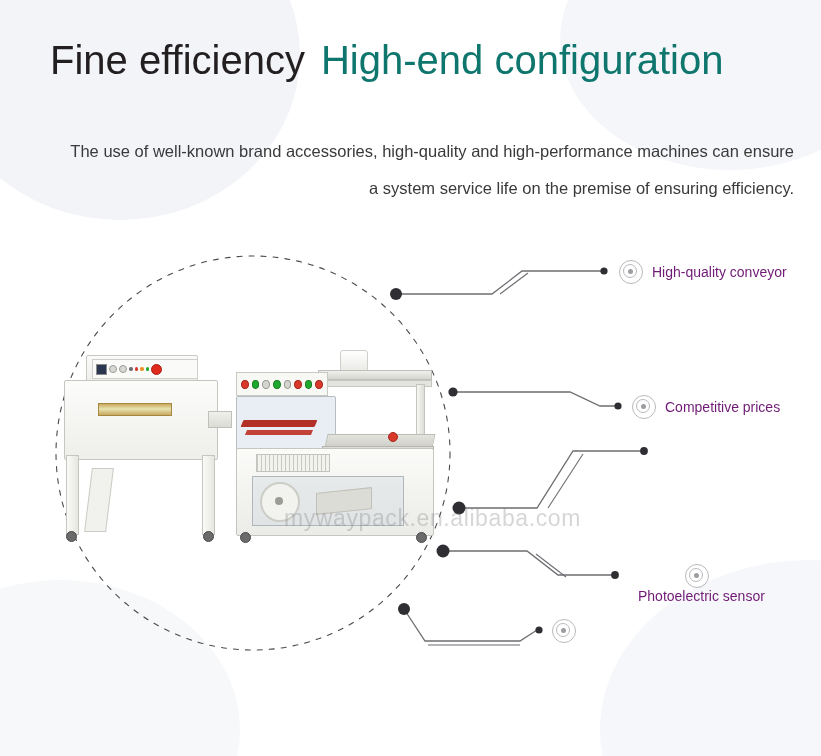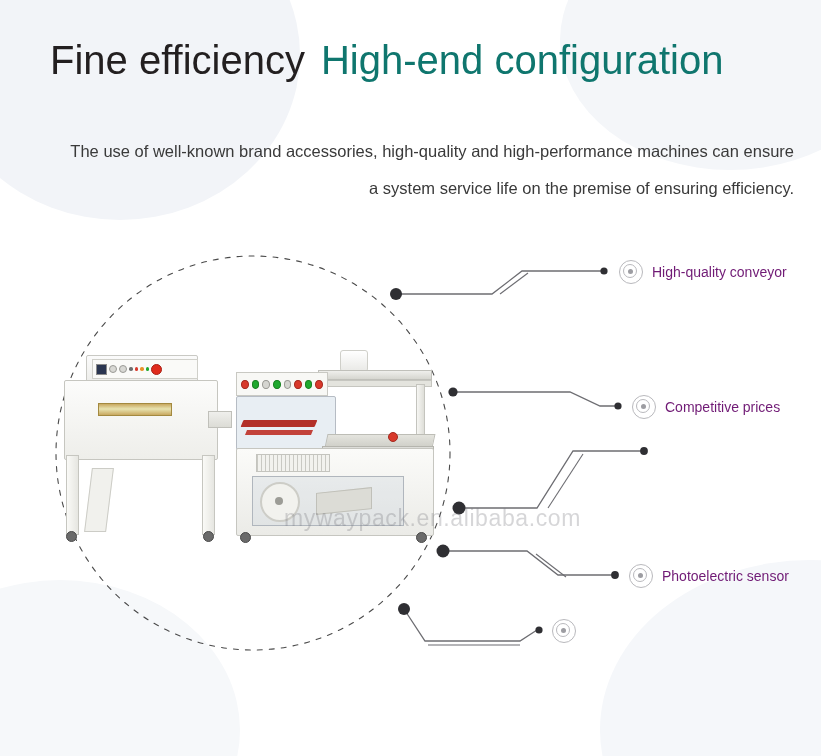--- a/index.html
+++ b/index.html
@@ -375,21 +375,21 @@
       <span class="bullseye"></span>
       <span class="callout-label">High-quality conveyor</span>
     </div>
 
     <div class="callout" style="left:632px; top:185px;">
       <span class="bullseye"></span>
       <span class="callout-label">Competitive prices</span>
     </div>
 
 
-    <div class="callout" style="left:629px; top:354px;">
+    <div class="callout" style="left:629px; top:354px;flex-direction:column;">
       <span class="bullseye"></span>
       <span class="callout-label">Photoelectric sensor</span>
     </div>
 
     <div class="callout" style="left:552px; top:409px;">
       <span class="bullseye"></span>
     </div>
 
   </div>
 </div>

